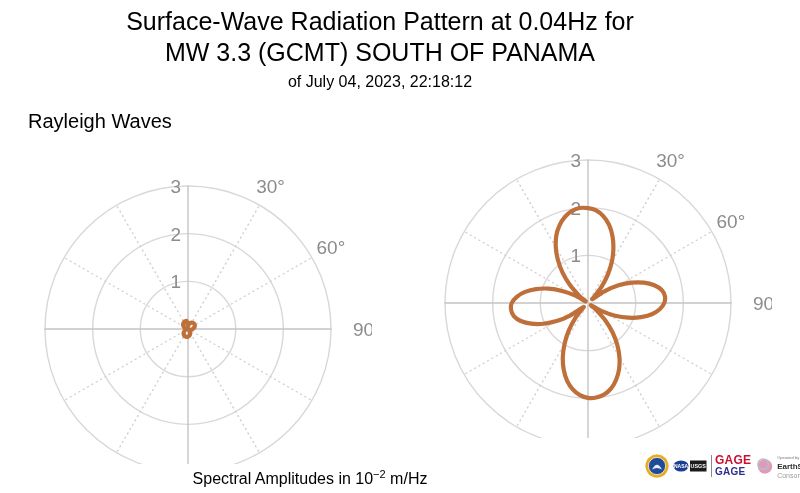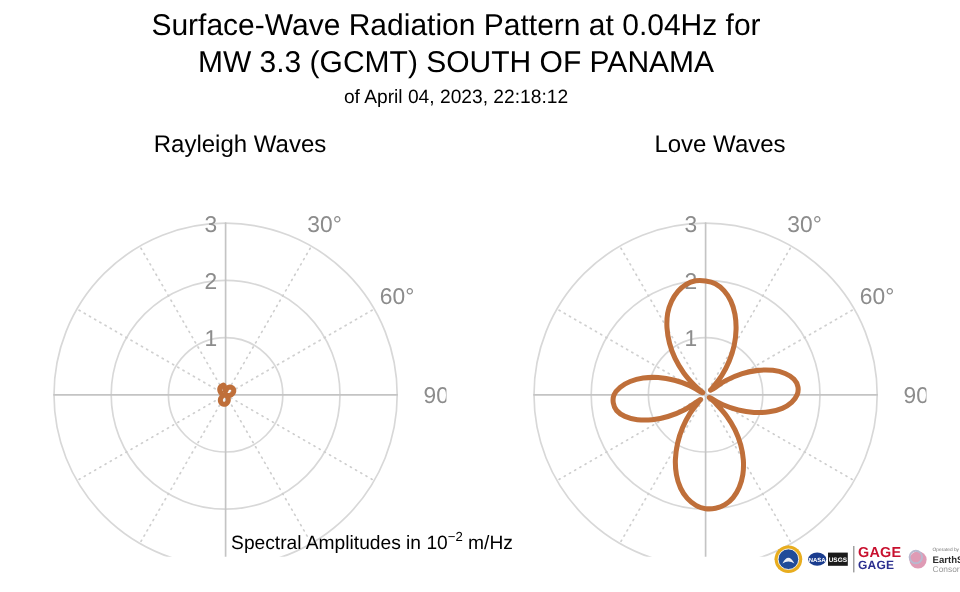--- a/index.html
+++ b/index.html
@@ -41,34 +41,34 @@
   
   .panel {
     position: absolute;
     top: 108px;
   }
   #panel-rayleigh { left: 28px; }
   #panel-love     { left: 428px; }
 
   .panel-title {
     width: 344px;
-    text-align: center;
+    text-align: left;
     font-size: 20px;
     line-height: 26px;
     color: #000;
   }
   .polar-svg {
     display: block;
   }
 
   
   #footer-caption {
     position: absolute;
     left: 0;
-    top: 442px;
+    top: 468px;
     width: 620px;
     text-align: center;
     font-size: 16px;
     color: #000;
     white-space: nowrap;
   }
   #footer-caption sup {
     font-size: 11px;
     vertical-align: super;
   }
@@ -112,21 +112,21 @@
   .es-name { color: #2c2c2c; font-size: 8px; font-weight: bold; }
   .es-sub  { color: #9a9a9a; font-size: 7px; }
   .es-tiny { color: #777; font-size: 4px; }
 </style>
 </head>
 <body>
 
 <div id="title-block">
   <div class="title-line">Surface-Wave Radiation Pattern at 0.04Hz for</div>
   <div class="title-line">MW 3.3 (GCMT) SOUTH OF PANAMA</div>
-  <div class="subtitle-line">of April 04, 2023, 22:18:12</div>
+  <div class="subtitle-line">of July 04, 2023, 22:18:12</div>
 </div>
 
 <div class="panel" id="panel-rayleigh">
   <div class="panel-title">Rayleigh Waves</div>
   <svg class="polar-svg" id="svg-rayleigh" width="344" height="330" viewBox="0 0 344 330">
       <circle cx="160" cy="195" r="47.666666666666664" fill="none" stroke="#d8d8d8" stroke-width="1.4"></circle>
       <circle cx="160" cy="195" r="95.33333333333333" fill="none" stroke="#d8d8d8" stroke-width="1.4"></circle>
       <circle cx="160" cy="195" r="143" fill="none" stroke="#d8d8d8" stroke-width="1.4"></circle>
       <line x1="160" y1="195" x2="160" y2="52" stroke="#c4c4c4" stroke-width="1.4" stroke-dasharray="none" stroke-linecap="round"></line>
       <line x1="160" y1="195" x2="231.5" y2="71.15836725882528" stroke="#cfcfcf" stroke-width="1.4" stroke-dasharray="1,4" stroke-linecap="round"></line>
@@ -144,21 +144,20 @@
       <text x="153" y="106.66666666666667" text-anchor="end" font-family="'Liberation Sans', sans-serif" font-size="19" fill="#8c8c8c">2</text>
       <text x="153" y="59" text-anchor="end" font-family="'Liberation Sans', sans-serif" font-size="19" fill="#8c8c8c">3</text>
       <text x="242.5" y="59.10580837556762" text-anchor="middle" font-family="'Liberation Sans', sans-serif" font-size="19" fill="#8c8c8c">30°</text>
       <text x="302.8941916244324" y="119.50000000000001" text-anchor="middle" font-family="'Liberation Sans', sans-serif" font-size="19" fill="#8c8c8c">60°</text>
       <text x="325" y="202" text-anchor="start" font-family="'Liberation Sans', sans-serif" font-size="19" fill="#8c8c8c">90°</text>
       <path d="M160.00,191.57 C160.38,192.04 160.51,190.45 160.88,190.02 C161.24,189.60 161.72,189.23 162.18,189.00 C162.65,188.76 163.21,188.62 163.69,188.60 C164.18,188.59 164.70,188.70 165.12,188.90 C165.54,189.10 165.93,189.43 166.21,189.79 C166.48,190.16 166.69,190.63 166.77,191.09 C166.85,191.55 166.81,192.09 166.67,192.57 C166.54,193.05 166.29,193.54 165.96,193.95 C165.64,194.35 165.19,194.73 164.72,195.00 C164.25,195.27 163.68,195.46 163.15,195.55 C162.61,195.65 161.99,195.61 161.52,195.55 C161.05,195.49 160.40,195.13 160.33,195.19 C160.26,195.25 160.83,195.57 161.10,195.92 C161.36,196.27 161.74,196.80 161.93,197.30 C162.13,197.80 162.25,198.38 162.26,198.92 C162.28,199.46 162.20,200.07 162.02,200.55 C161.85,201.04 161.55,201.49 161.21,201.85 C160.87,202.21 160.43,202.54 160.00,202.72 C159.57,202.90 159.06,202.97 158.60,202.93 C158.14,202.90 157.66,202.76 157.26,202.53 C156.87,202.29 156.50,201.92 156.23,201.52 C155.97,201.13 155.76,200.64 155.68,200.15 C155.60,199.66 155.61,199.09 155.73,198.58 C155.84,198.08 156.07,197.54 156.37,197.10 C156.66,196.65 157.07,196.23 157.49,195.91 C157.91,195.60 158.55,195.35 158.87,195.20 C159.20,195.05 159.58,195.09 159.43,195.00 C159.28,194.91 158.45,194.85 157.98,194.64 C157.51,194.44 157.00,194.13 156.60,193.76 C156.20,193.40 155.83,192.93 155.58,192.45 C155.33,191.97 155.16,191.41 155.11,190.89 C155.06,190.38 155.13,189.84 155.28,189.38 C155.43,188.91 155.70,188.45 156.02,188.11 C156.34,187.77 156.78,187.49 157.21,187.34 C157.65,187.19 158.16,186.50 158.63,187.21 C159.09,187.91 159.62,191.10 160.00,191.57 Z" fill="none" stroke="#bf6f3a" stroke-width="4.2" stroke-linejoin="round" stroke-linecap="round"></path>
     </svg>
 </div>
 
 <div class="panel" id="panel-love">
-  <div class="panel-title">Love Waves</div>
   <svg class="polar-svg" id="svg-love" width="344" height="330" viewBox="0 0 344 330">
       <circle cx="160" cy="195" r="47.666666666666664" fill="none" stroke="#d8d8d8" stroke-width="1.4"></circle>
       <circle cx="160" cy="195" r="95.33333333333333" fill="none" stroke="#d8d8d8" stroke-width="1.4"></circle>
       <circle cx="160" cy="195" r="143" fill="none" stroke="#d8d8d8" stroke-width="1.4"></circle>
       <line x1="160" y1="195" x2="160" y2="52" stroke="#c4c4c4" stroke-width="1.4" stroke-dasharray="none" stroke-linecap="round"></line>
       <line x1="160" y1="195" x2="231.5" y2="71.15836725882528" stroke="#cfcfcf" stroke-width="1.4" stroke-dasharray="1,4" stroke-linecap="round"></line>
       <line x1="160" y1="195" x2="283.84163274117475" y2="123.50000000000001" stroke="#cfcfcf" stroke-width="1.4" stroke-dasharray="1,4" stroke-linecap="round"></line>
       <line x1="160" y1="195" x2="303" y2="195" stroke="#c4c4c4" stroke-width="1.4" stroke-dasharray="none" stroke-linecap="round"></line>
       <line x1="160" y1="195" x2="283.84163274117475" y2="266.5" stroke="#cfcfcf" stroke-width="1.4" stroke-dasharray="1,4" stroke-linecap="round"></line>
       <line x1="160" y1="195" x2="231.5" y2="318.84163274117475" stroke="#cfcfcf" stroke-width="1.4" stroke-dasharray="1,4" stroke-linecap="round"></line>

